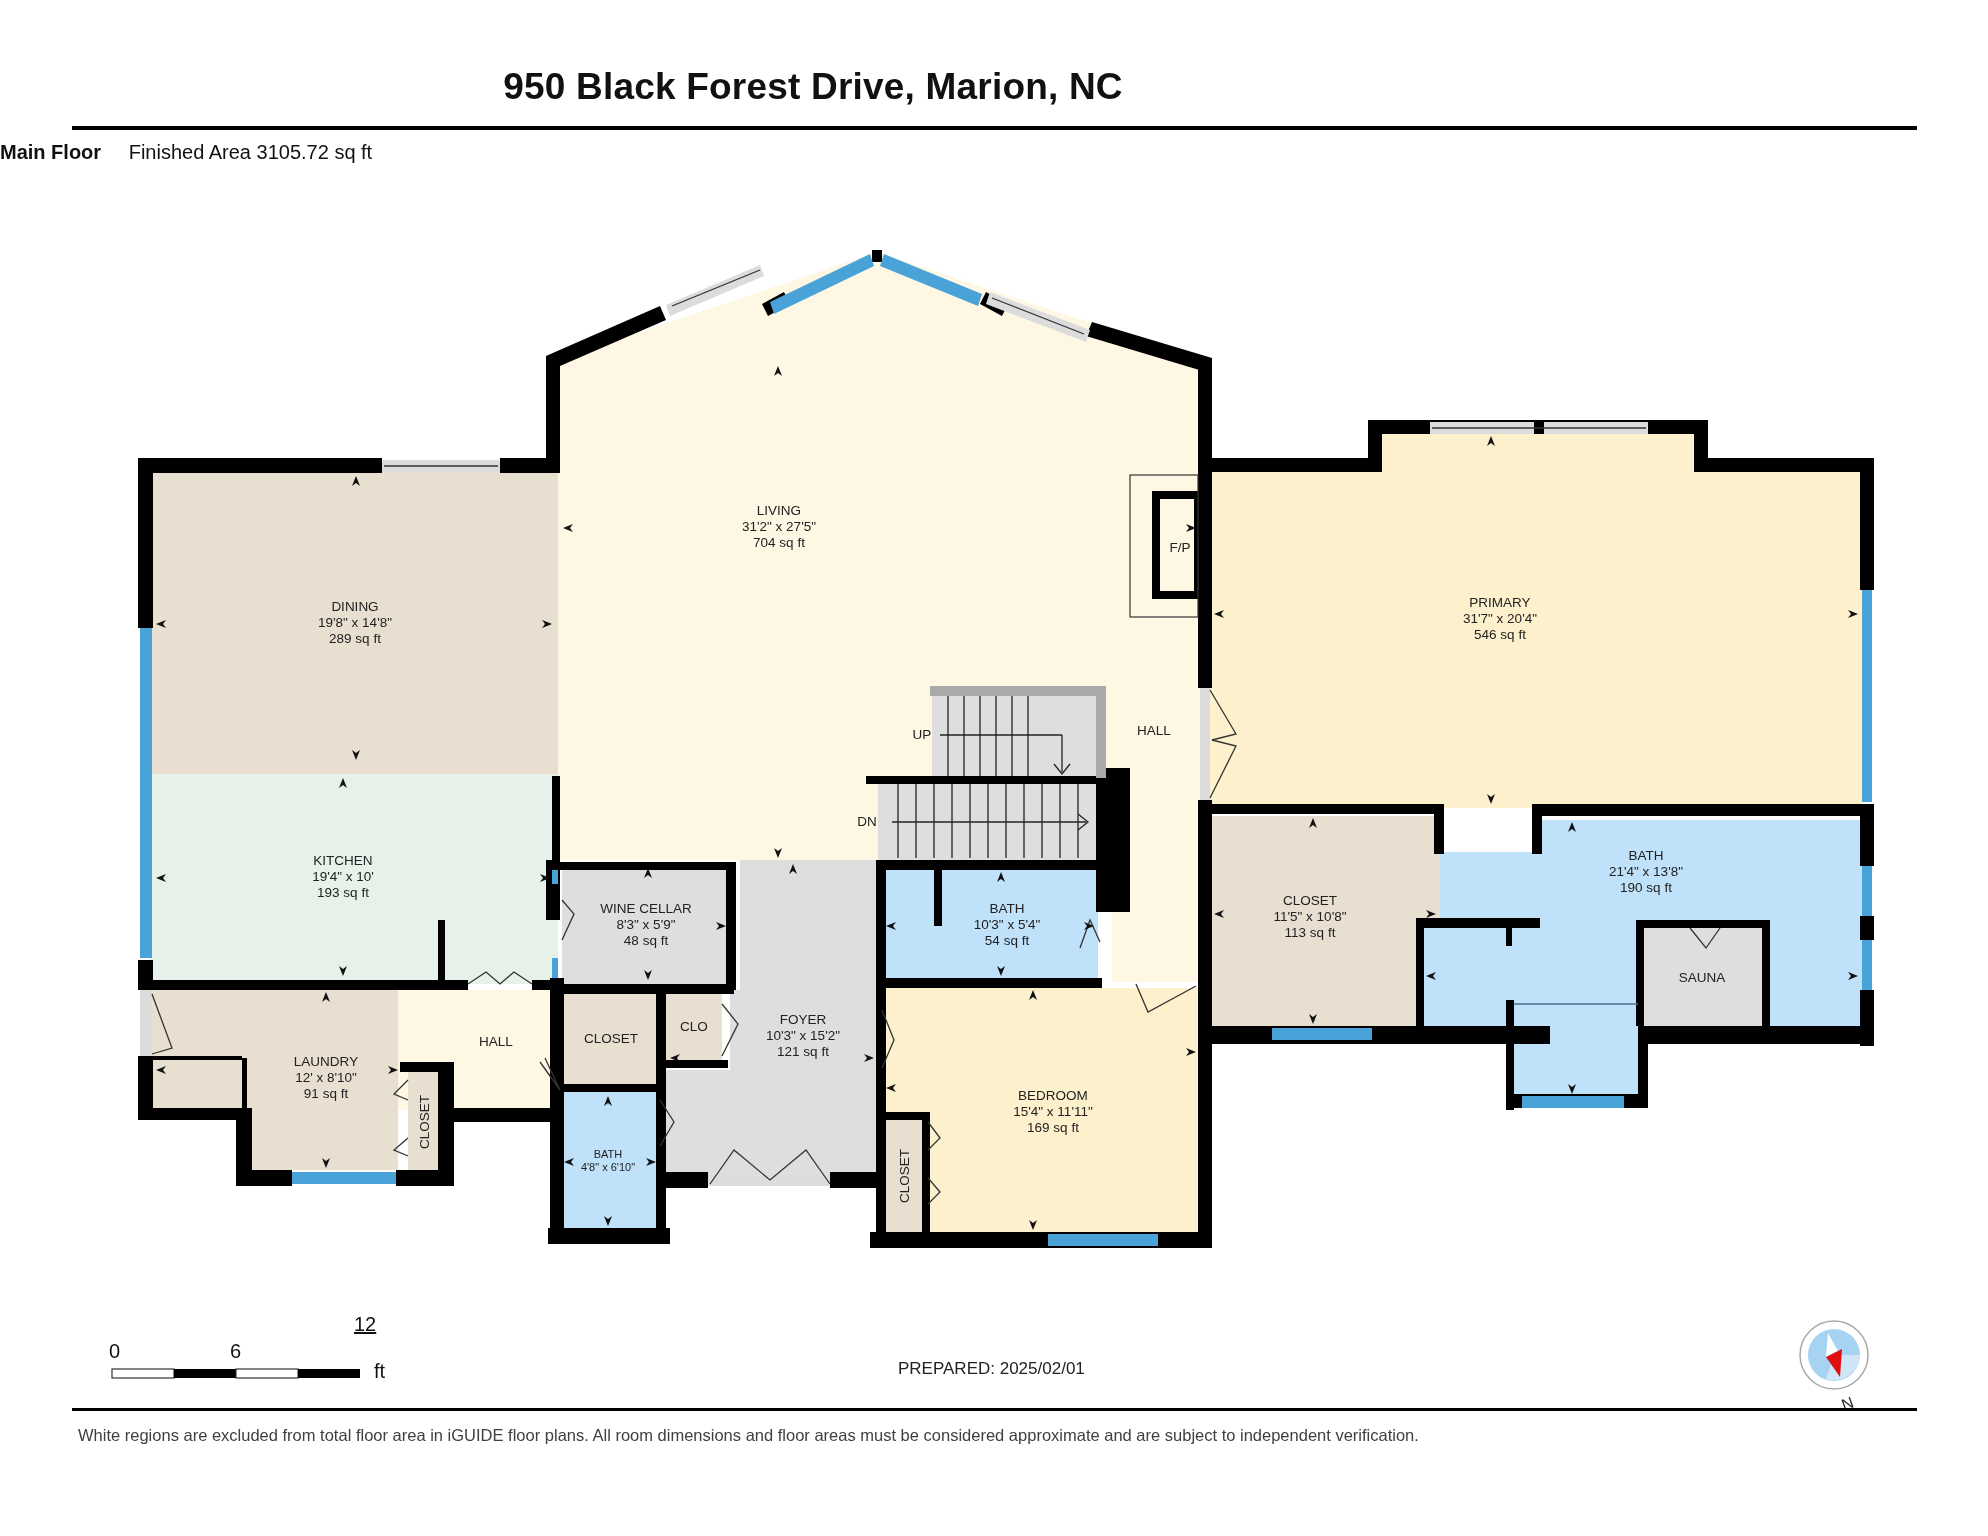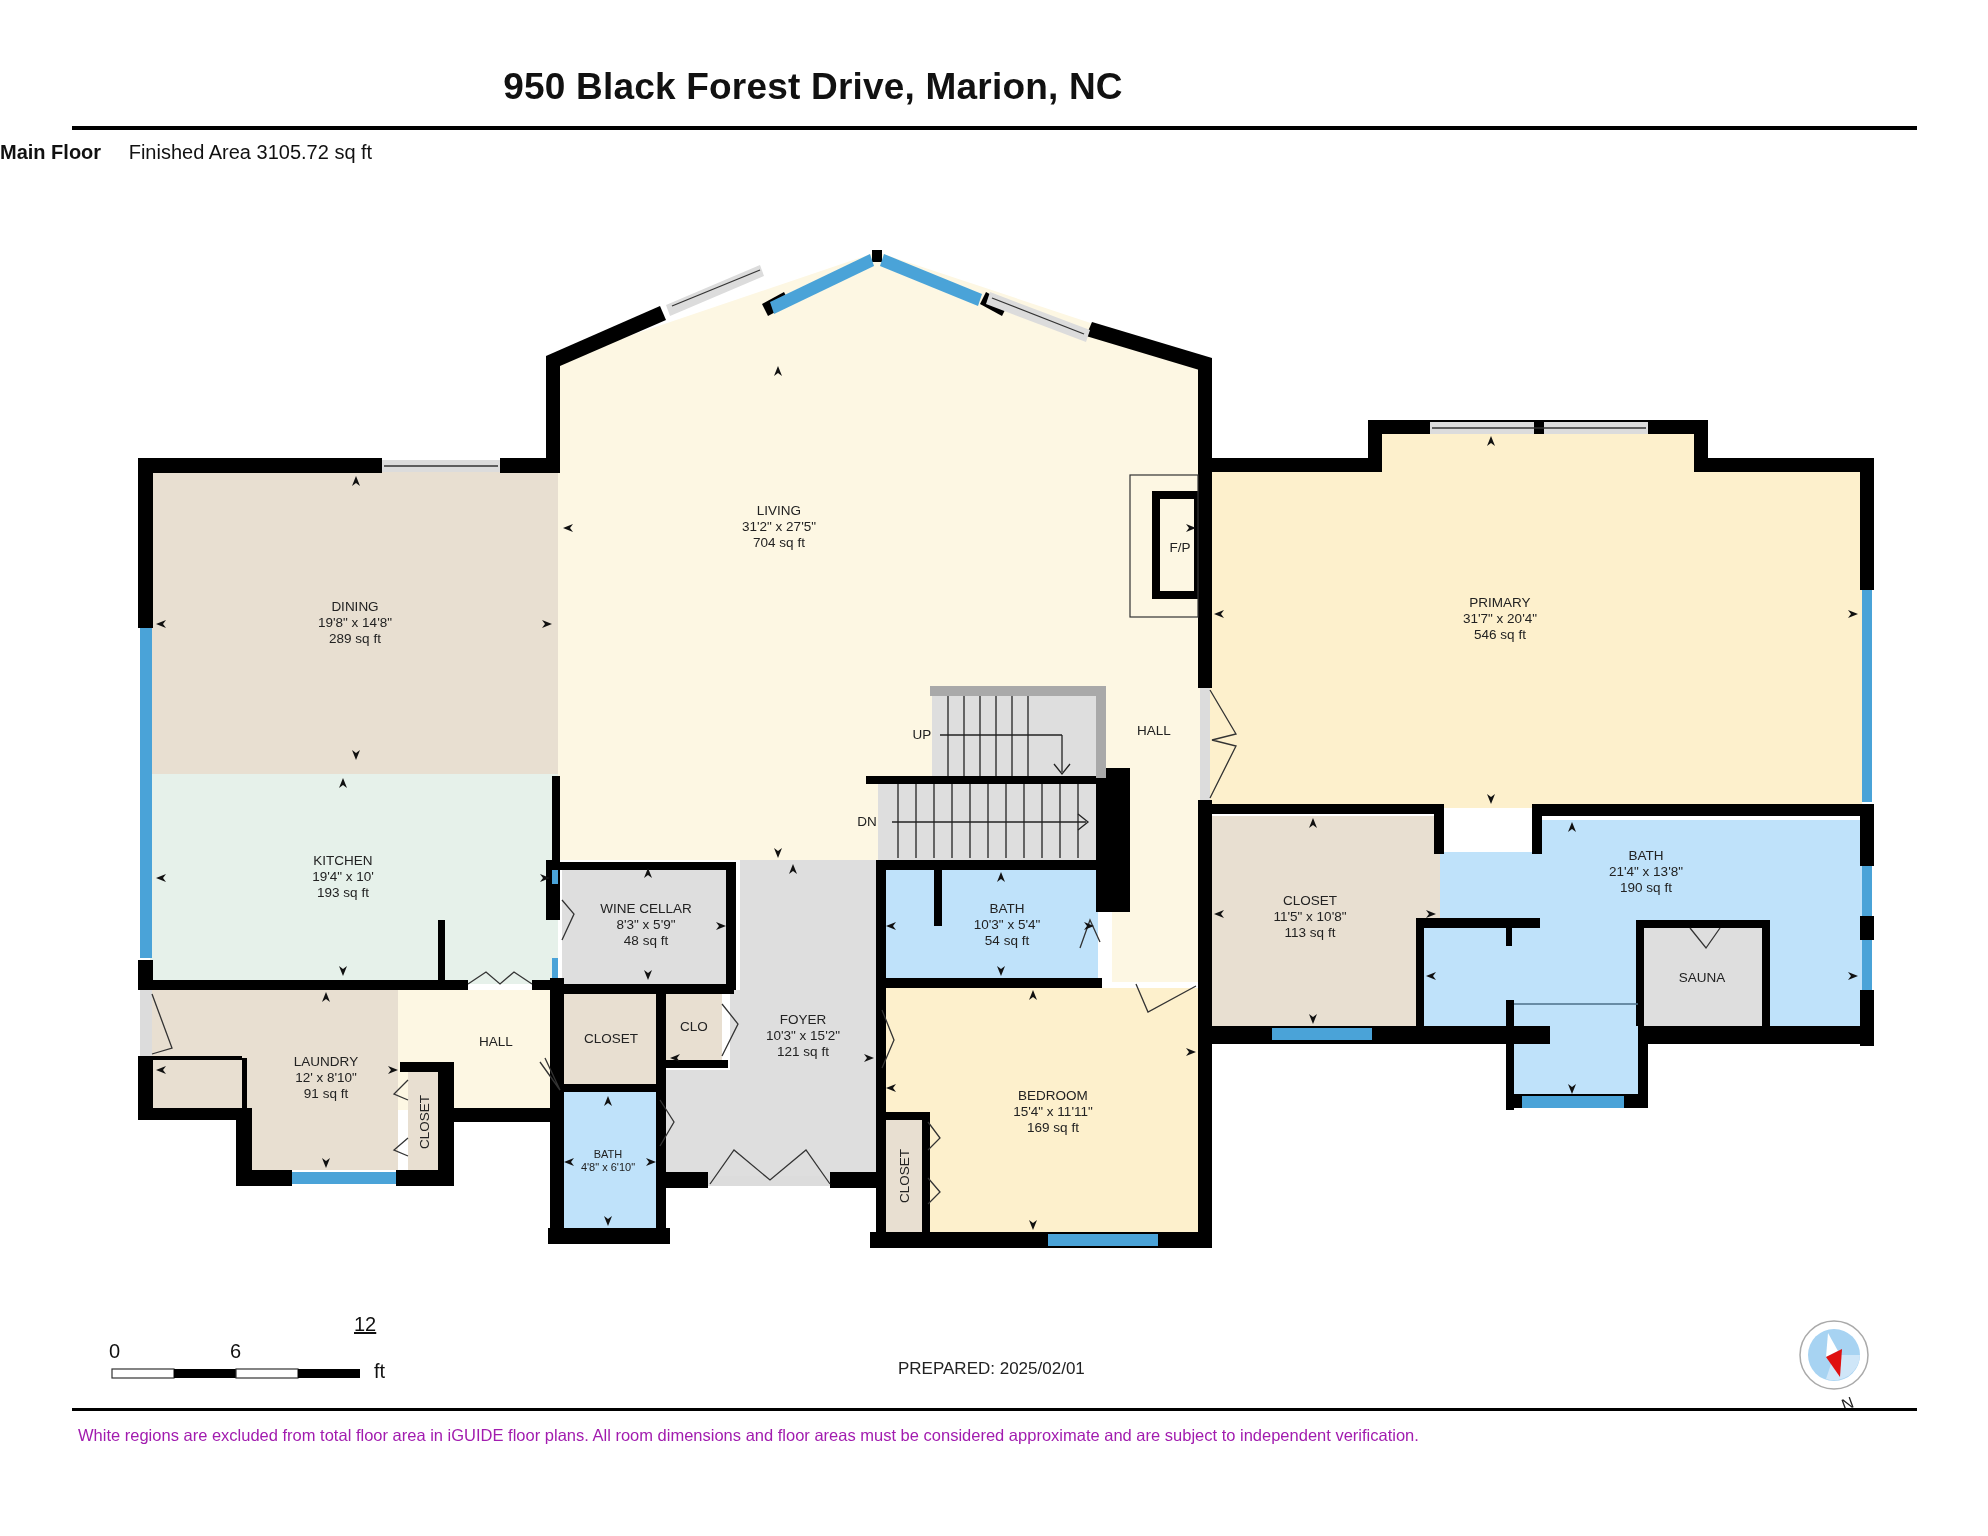--- a/index.html
+++ b/index.html
@@ -4,21 +4,21 @@
 <style>
   html, body { margin:0; padding:0; background:#ffffff; }
   body { width:1988px; height:1536px; position:relative; overflow:hidden; font-family:"Liberation Sans", sans-serif; color:#111; }
   .title { position:absolute; left:0; width:1626px; top:66px; text-align:center; font-size:37px; font-weight:bold; letter-spacing:0.2px; }
   .rule { position:absolute; left:72px; width:1845px; height:4px; background:#000; }
   .subtitle { position:absolute; top:141px; left:0; width:1988px; font-size:20px; }
   .subtitle .floor { font-weight:bold; margin-right:22px; }
   svg.plan { position:absolute; left:0; top:0; }
   .rt { font-family:"Liberation Sans", sans-serif; fill:#222; text-anchor:middle; }
   .prepared { position:absolute; left:898px; top:1359px; font-size:17px; color:#222;text-align:center; }
-  .footer { position:absolute; left:78px; top:1426px; font-size:16.5px; color:#a21caf; }
+  .footer { position:absolute; left:78px; top:1426px; font-size:16.5px; color:#404040; }
   .scale-lbl { position:absolute; font-size:20px; color:#111; }
 </style>
 </head>
 <body>
 
 <div class="title">950 Black Forest Drive, Marion, NC</div>
 <div class="rule" style="top:126px;"></div>
 <div class="subtitle">
   <span class="floor">Main Floor</span>
   <span>Finished Area 3105.72 sq ft</span>

